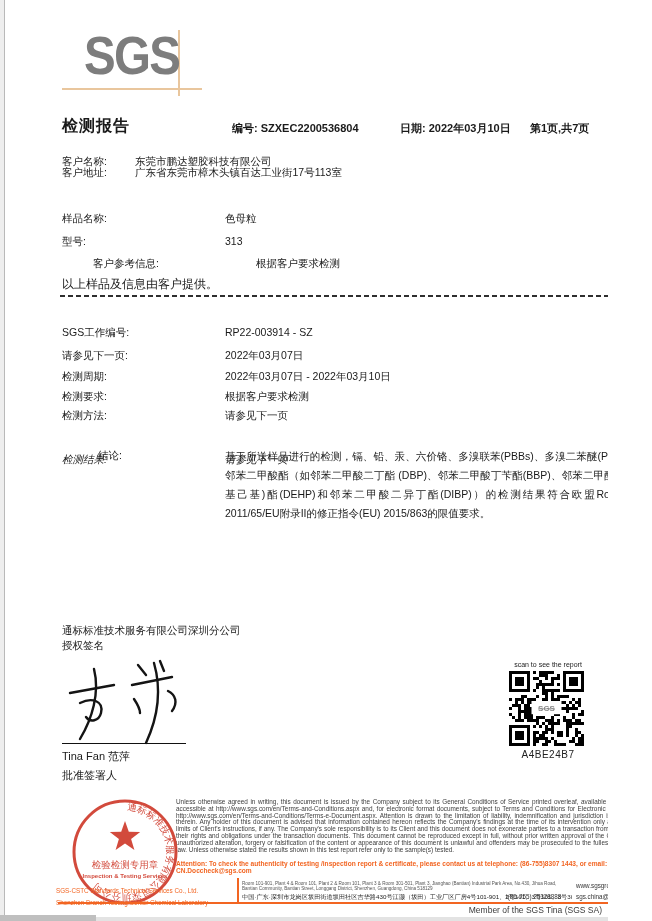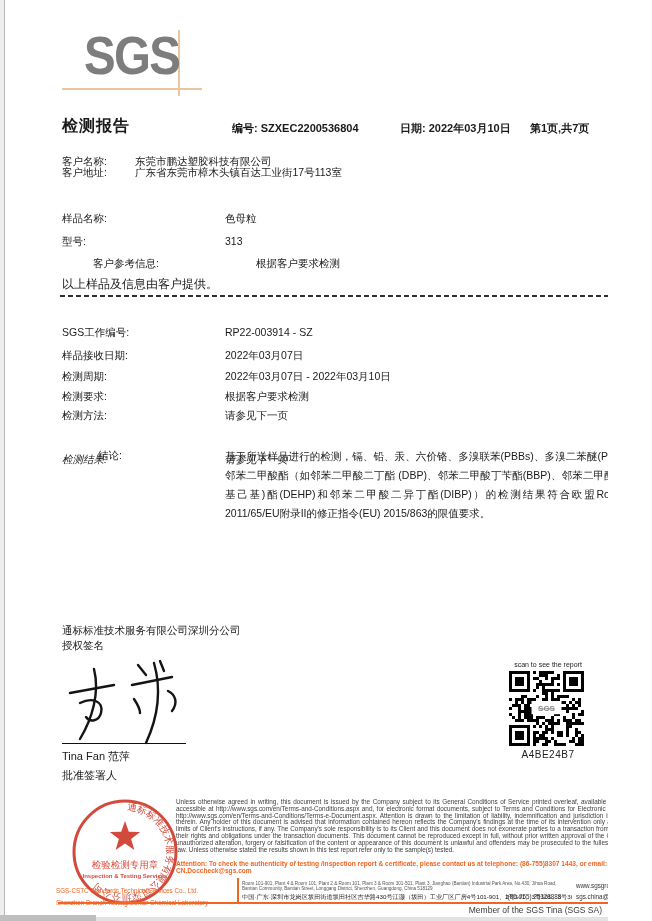--- a/index.html
+++ b/index.html
@@ -112,21 +112,21 @@
   </div>
   <div class="note-line" style="top:276px;">以上样品及信息由客户提供。</div>
 
   <div class="dashed-sep"></div>
 
   <div class="field-row v225" style="left:62px; top:326px;">
     <span class="lbl">SGS工作编号:</span>
     <span class="val">RP22-003914 - SZ</span>
   </div>
   <div class="field-row v225" style="left:62px; top:349px;">
-    <span class="lbl">样品接收日期:</span>
+    <span class="lbl">请参见下一页:</span>
     <span class="val">2022年03月07日</span>
   </div>
   <div class="field-row v225" style="left:62px; top:370px;">
     <span class="lbl">检测周期:</span>
     <span class="val">2022年03月07日 - 2022年03月10日</span>
   </div>
   <div class="field-row v225" style="left:62px; top:390px;">
     <span class="lbl">检测要求:</span>
     <span class="val">根据客户要求检测</span>
   </div>

